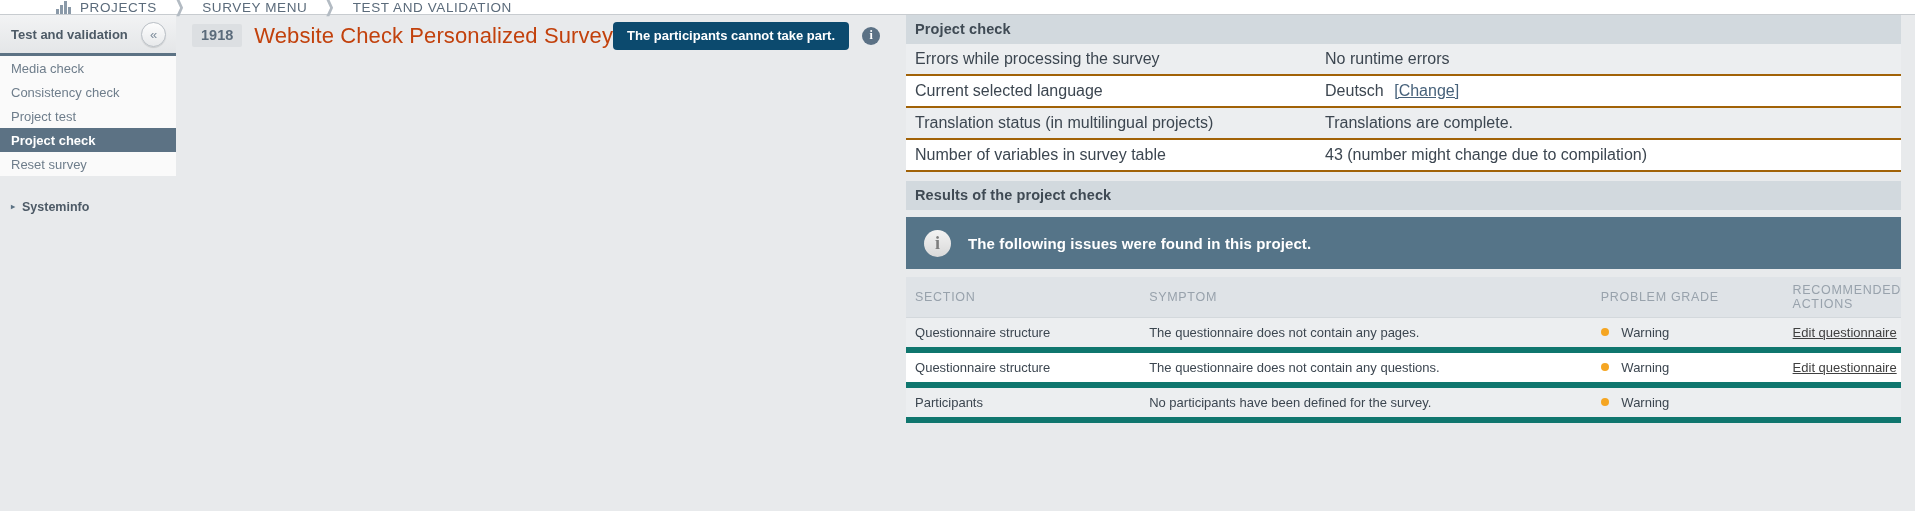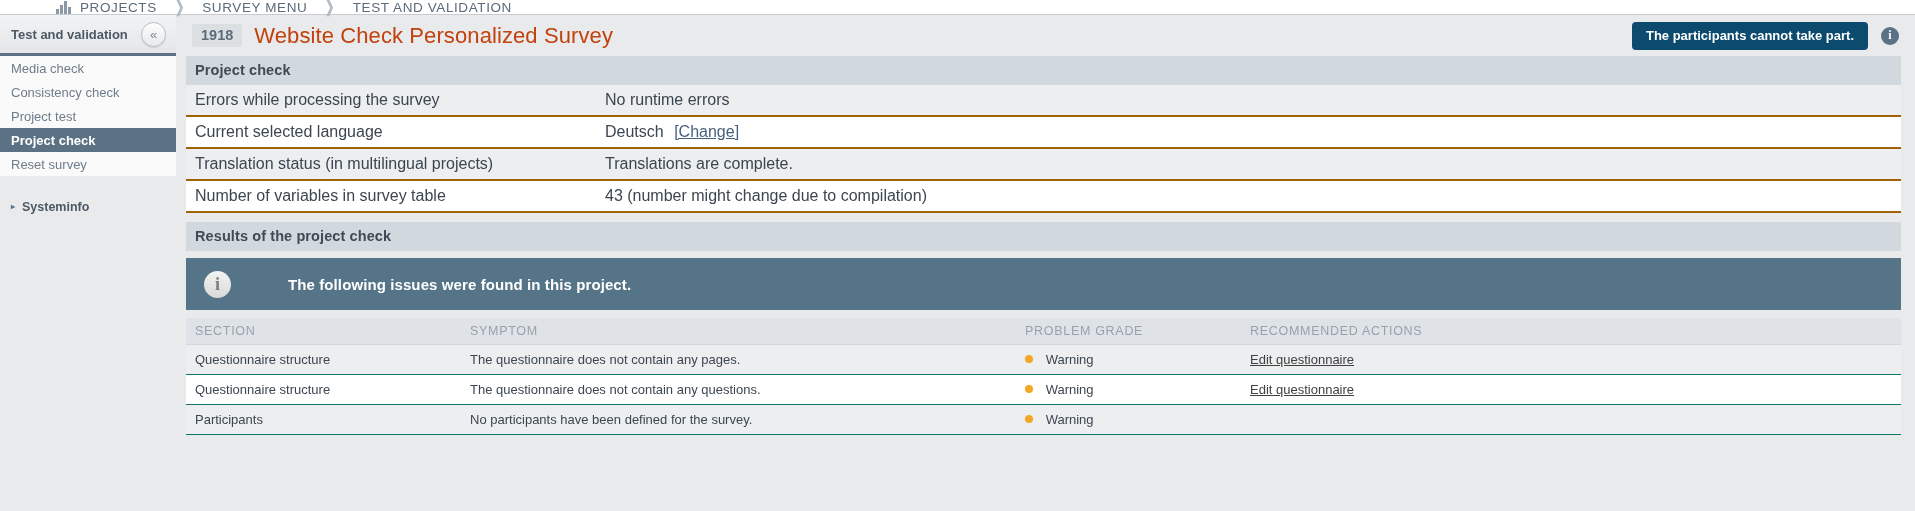--- a/index.html
+++ b/index.html
@@ -131,21 +131,20 @@
     color: #5c7284;
     line-height: 1;
   }
   .sb-filler { background: #e8eaec; }
 
   
   .main {
     flex: 1 1 auto;
     background: #e8eaec;
     display: flex;
-    flex-direction: column;
     min-width: 0;
   }
   .page-head {
     height: 41px;
     display: flex;
     align-items: center;
     padding: 0 16px 0 16px;
     background: #e8eaec;
     flex: 0 0 auto;
   }
@@ -241,42 +240,42 @@
     border-radius: 50%;
     background: linear-gradient(#f3f3f3, #d9d9d9);
     color: #7d7d7d;
     font-family: "Liberation Serif", serif;
     font-weight: bold;
     font-size: 18px;
     display: flex; align-items: center; justify-content: center;
     flex: 0 0 auto;
   }
   .notice-text {
-    margin-left: 57px;
+    margin-left: 17px;
     font-size: 15px;
     font-weight: bold;
     letter-spacing: .1px;
   }
 
   table.results { width: 100%; border-collapse: collapse; margin-top: 8px; }
   table.results th {
     text-align: left;
     font-weight: normal;
     font-size: 12.5px;
     color: #98a2ac;
     letter-spacing: .7px;
     background: #dfe3e7;
     padding: 6px 0 6px 9px;
     border-bottom: 1px solid #d3d8dc;
   }
   table.results td {
     font-size: 13px;
     color: #3c4650;
     padding: 7px 0 7px 9px;
-    border-bottom: 1px solid #0f766e;
+    border-bottom: 6px solid #0f766e;
   }
   table.results tbody tr:nth-child(odd) td  { background: #eceef0; }
   table.results tbody tr:nth-child(even) td { background: #ffffff; }
   .col-section { width: 275px; }
   .col-symptom { width: 555px; }
   .col-grade   { width: 225px; }
   .grade-dot {
     display: inline-block;
     width: 8px; height: 8px;
     border-radius: 50%;

